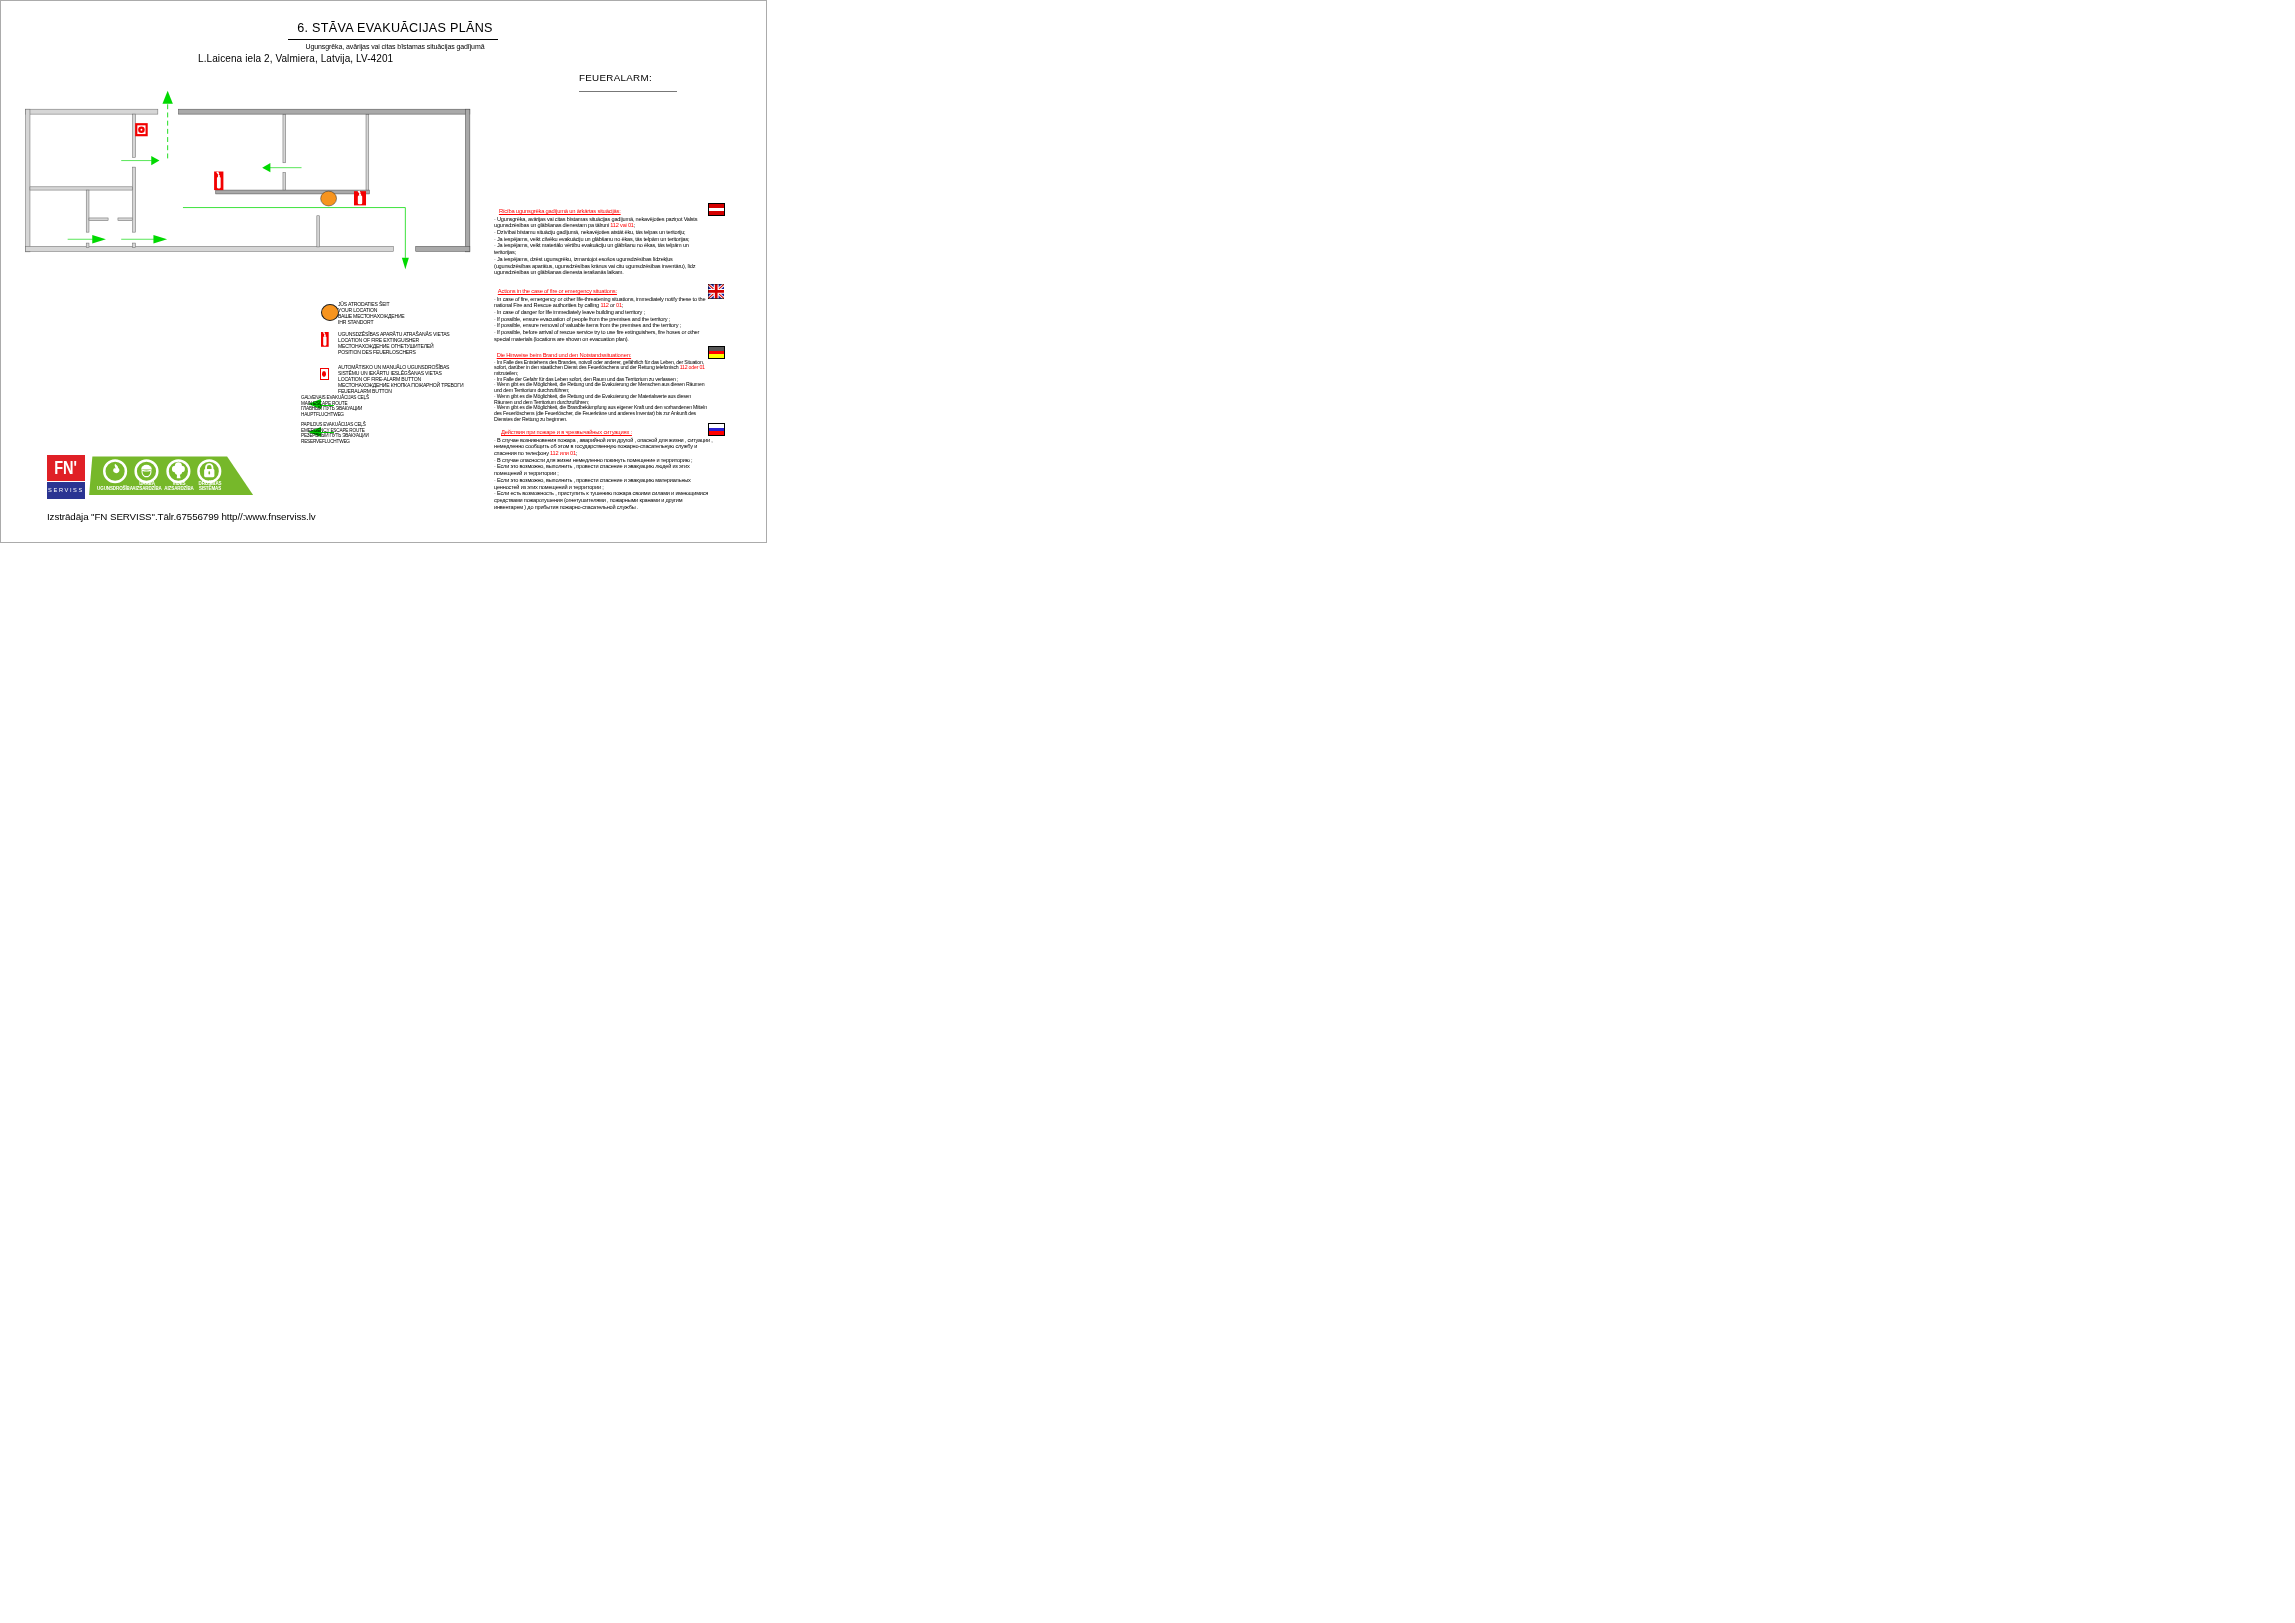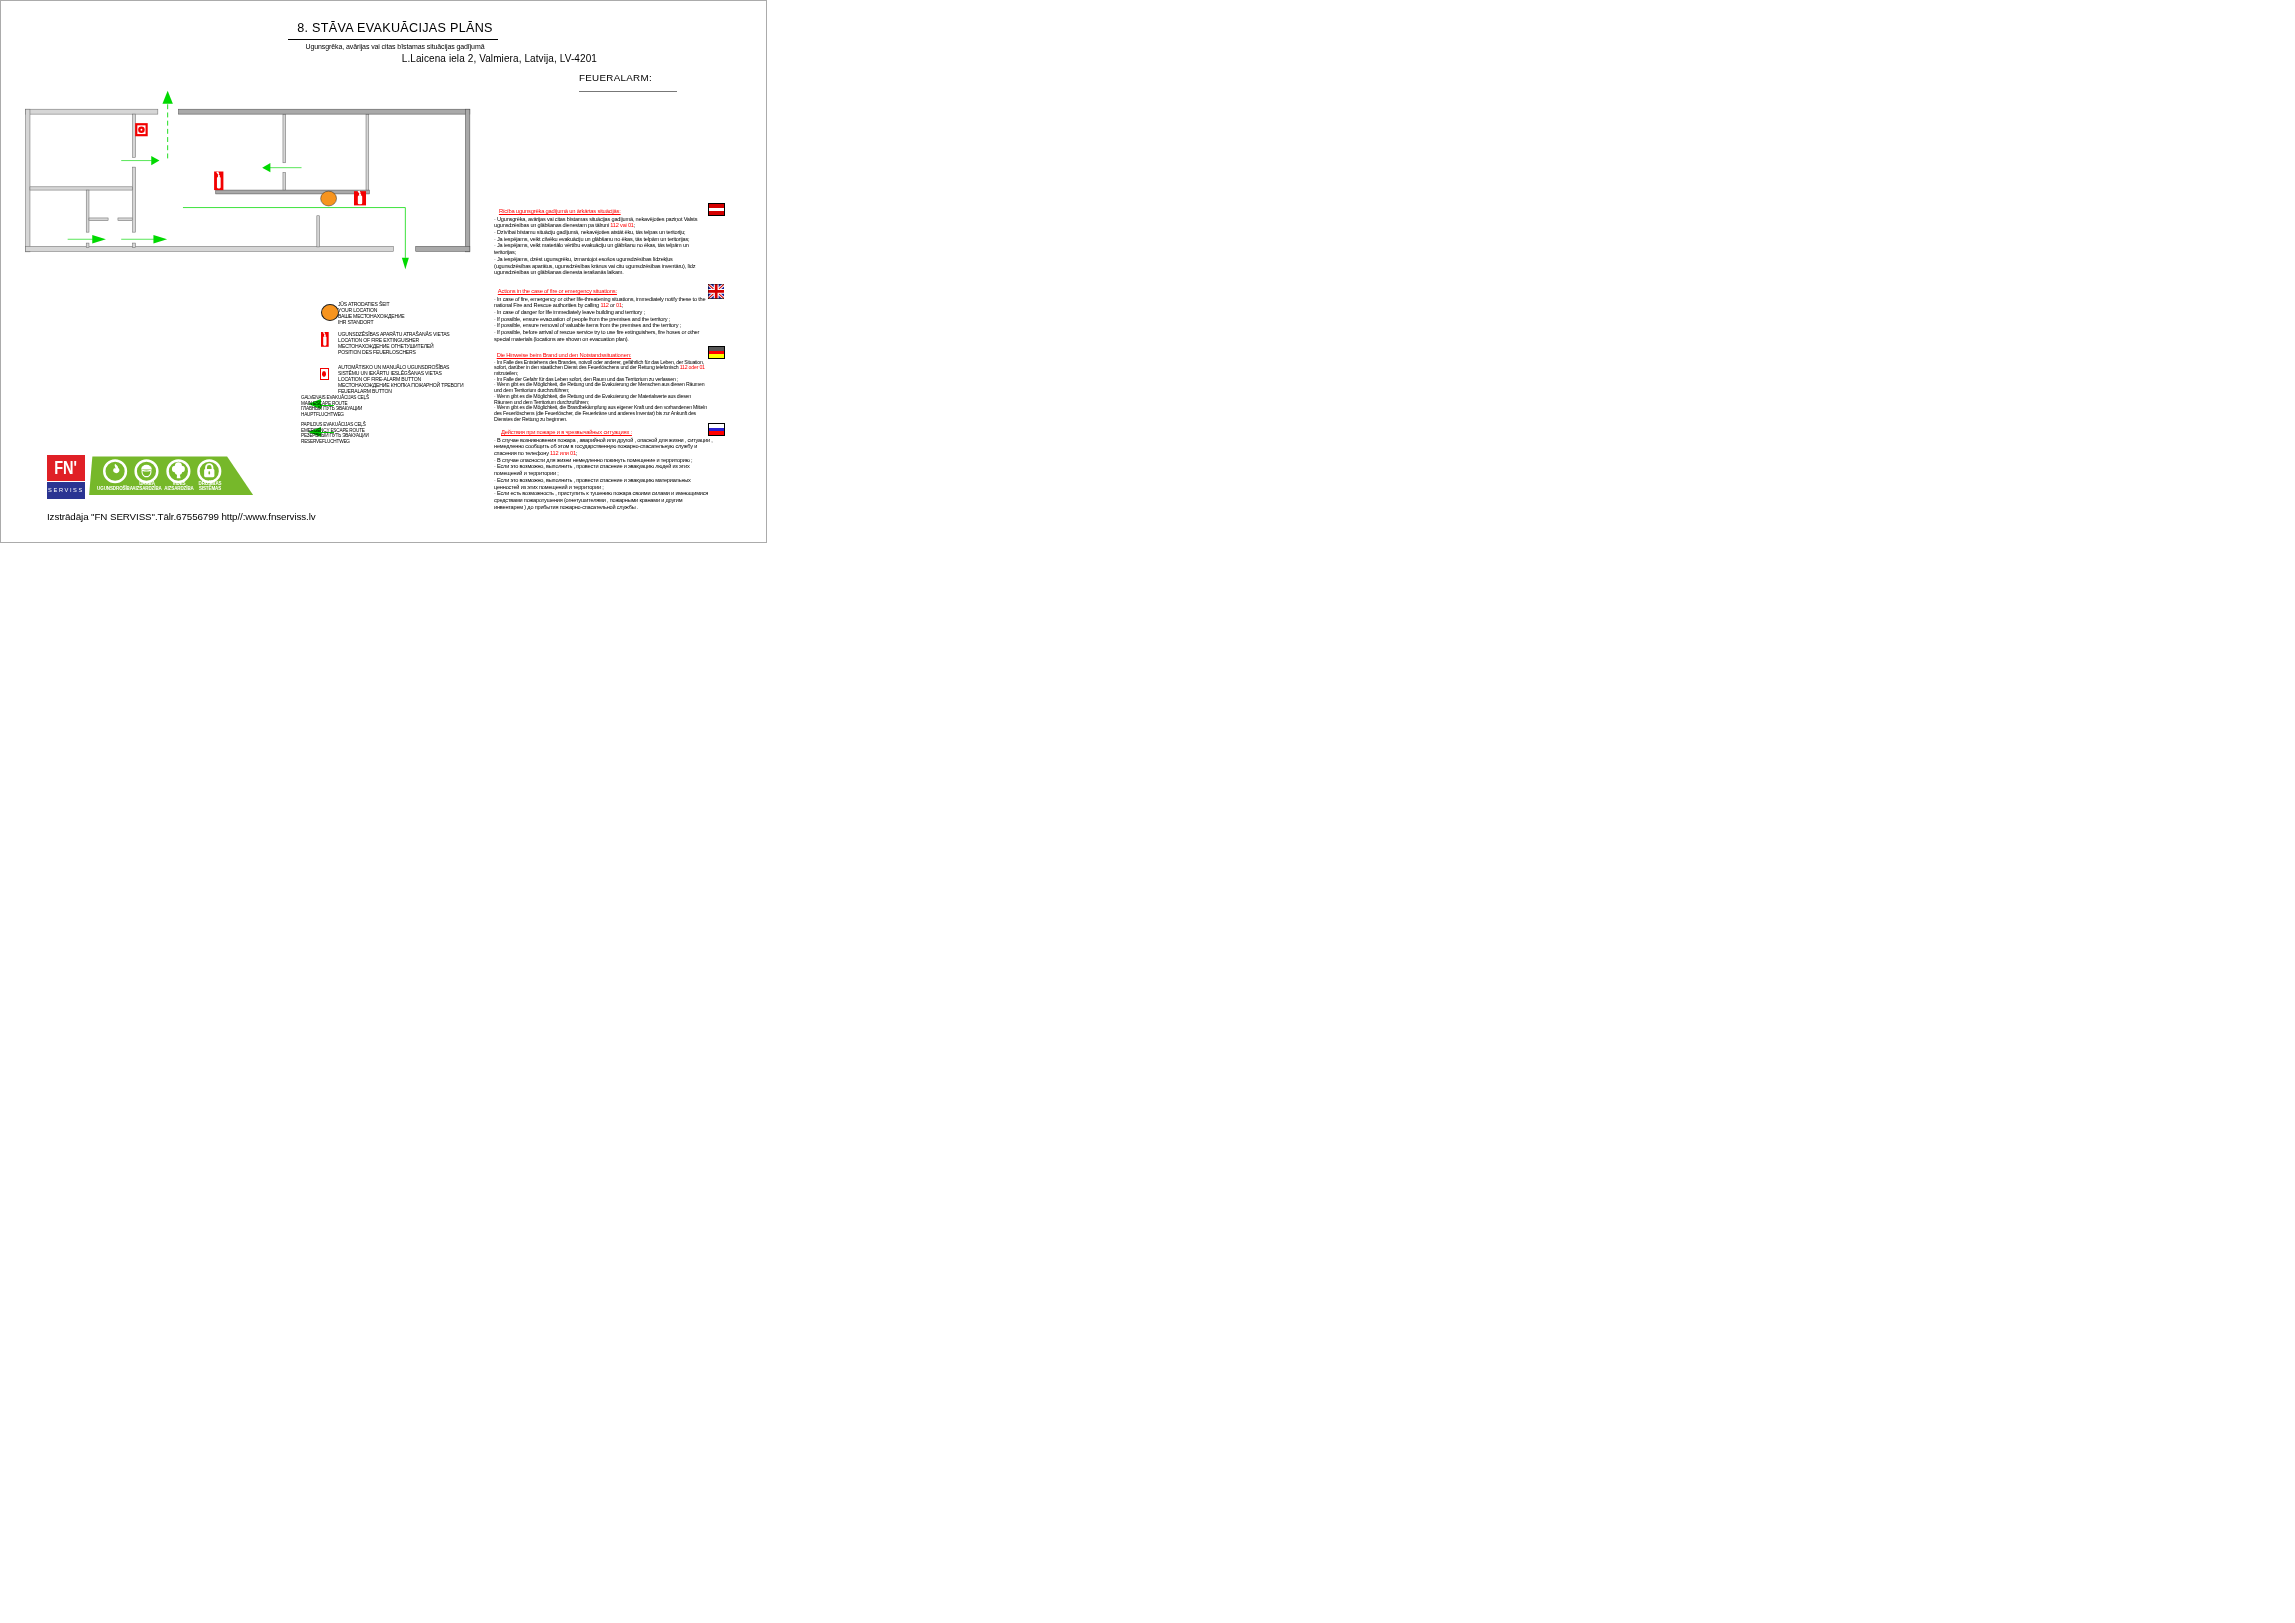--- a/index.html
+++ b/index.html
@@ -4,21 +4,21 @@
 <style>
   html,body{margin:0;padding:0;background:#fff;}
   .canvas{position:relative;width:765px;height:541px;background:#fff;border:0.5px solid #ababab;
           font-family:"Liberation Sans","DejaVu Sans",sans-serif;color:#000;overflow:hidden;}
   .abs{position:absolute;}
   
   .hdr{left:197px;top:19.7px;width:394px;text-align:center;}
   .title{font-size:12.6px;letter-spacing:0.3px;white-space:nowrap;}
   .title-rule{left:287px;top:38px;width:210px;height:0;border-top:0.9px solid #000;}
   .subtitle{left:197px;top:42px;width:394px;text-align:center;font-size:7px;letter-spacing:-0.1px;}
-  .address{left:197px;top:52px;width:399px;text-align:right;font-size:10px;letter-spacing:0.1px;}
+  .address{left:197px;top:52px;width:399px;text-align:left;font-size:10px;letter-spacing:0.1px;}
   .apstiprinu{left:578px;top:71px;font-size:9.8px;letter-spacing:0.3px;}
   .apst-rule{left:578px;top:90px;width:98px;height:0;border-top:0.5px solid #777;}
   
   .tblock{width:238px;}
   .tblock .ttl{color:#f00;text-decoration:underline;font-size:5.8px;letter-spacing:-0.2px;white-space:nowrap;}
   .tblock .ln{white-space:nowrap;letter-spacing:-0.2px;}
   .red{color:#f00;}
   .lv-body,.en-body,.ru-body{font-size:5.6px;line-height:6.7px;}
   .de-body{font-size:5.2px;line-height:5.7px;}
   
@@ -39,21 +39,21 @@
   .fn-blue{left:46px;top:481px;width:38px;height:17px;background:#2a3492;color:#fff;text-align:center;}
   .fn-blue span{font-size:5.7px;line-height:17px;letter-spacing:1.6px;}
   .banner-label{color:#fff;font-weight:bold;text-align:center;font-size:4.5px;line-height:5.2px;letter-spacing:-0.1px;}
   .footer{left:46px;top:510px;font-size:9.8px;letter-spacing:-0.1px;white-space:nowrap;}
 </style>
 </head>
 <body>
 
 <div class="canvas">
 
-  <div class="abs hdr title">8. STĀVA EVAKUĀCIJAS PLĀNS</div>
+  <div class="abs hdr title">6. STĀVA EVAKUĀCIJAS PLĀNS</div>
   <div class="abs title-rule"></div>
   <div class="abs subtitle">Ugunsgrēka, avārijas vai citas bīstamas situācijas gadījumā</div>
   <div class="abs address">L.Laicena iela 2, Valmiera, Latvija, LV-4201</div>
   <div class="abs apstiprinu">FEUERALARM:</div>
   <div class="abs apst-rule"></div>
 
   <svg class="abs" style="left:0;top:0;" width="765" height="541" viewBox="0 0 1400 990">
 
     <g stroke="#6e6e6e" stroke-width="1" fill="#d6d6d6">
       <rect x="45" y="198" width="242" height="9"></rect>

